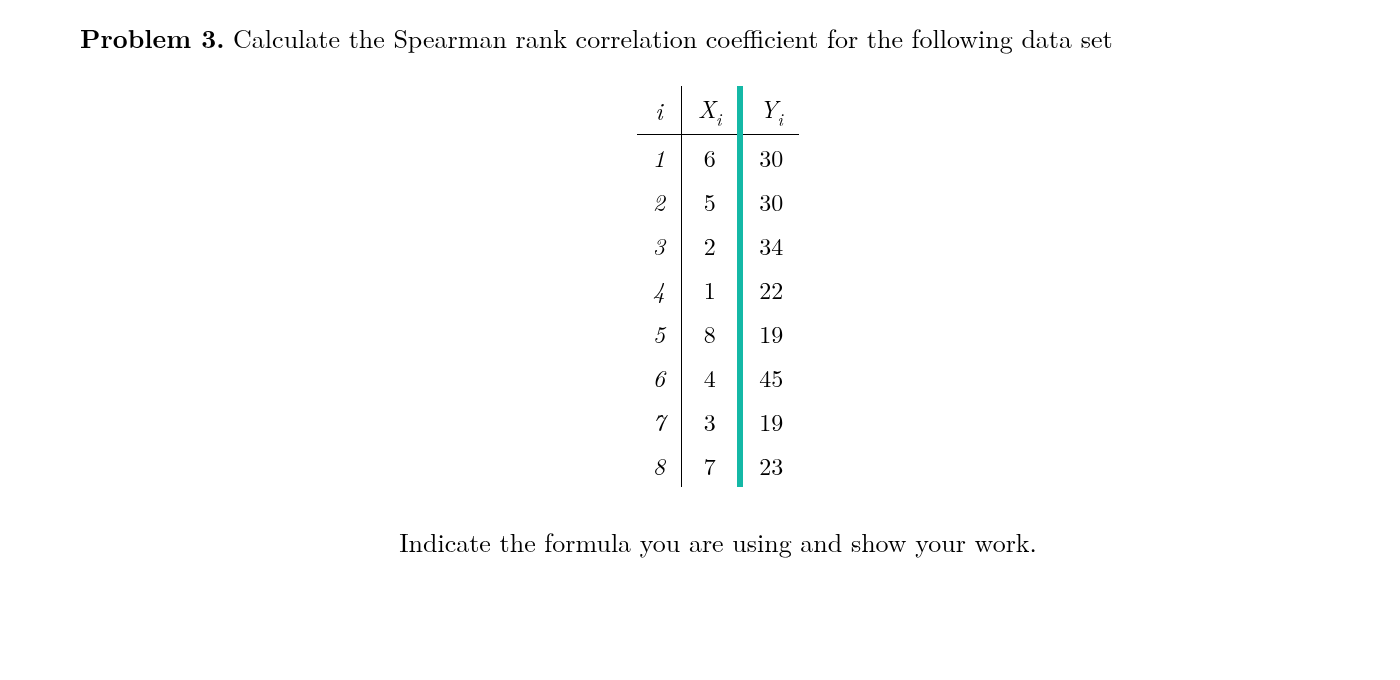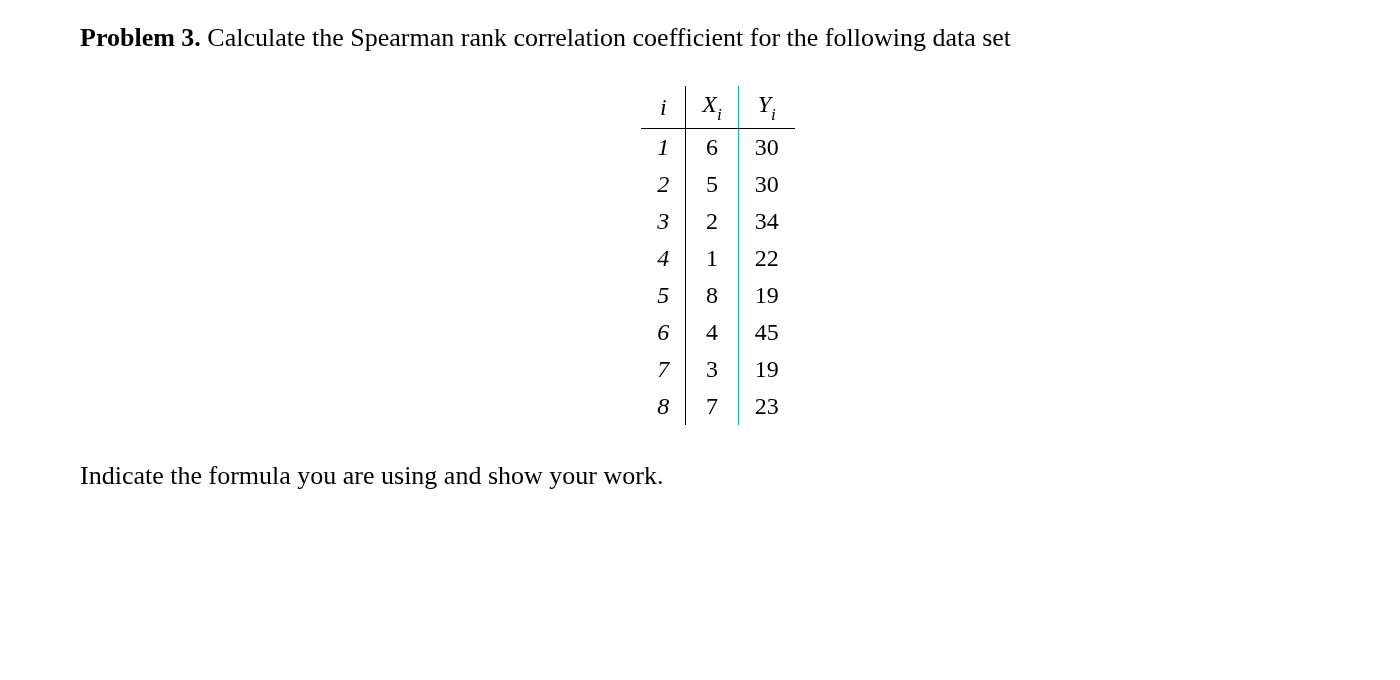--- a/index.html
+++ b/index.html
@@ -7,21 +7,20 @@
       padding: 0;
       width: 1400px;
       height: 680px;
       font-family: "Latin Modern Roman", "Computer Modern", Georgia, serif;
       font-size: 26px;
       color: #000;
       background: #fff;
     }
     .container {
       padding: 20px 44px 0 80px;
-      font-family: Liberation Serif, serif;
     }
     .problem-line {
       margin-bottom: 30px;
       line-height: 1.4;
     }
     .bold {
       font-weight: bold;
     }
     .data-table {
       margin: 0 auto 30px auto;
@@ -35,37 +34,38 @@
     }
     .data-table th {
       border-bottom: 1px solid #000;
       font-weight: normal;
     }
     .col-i {
       border-right: 1px solid #000;
       font-style: italic;
     }
     .col-x {
-      border-right: 1px solid #14b8a6;
+      border-right: 6px solid #14b8a6;
     }
     .hdr-i {
       font-style: italic;
     }
     .hdr-var {
       font-style: italic;
     }
     .sub {
       font-style: italic;
       font-size: 0.72em;
       vertical-align: sub;
       position: relative;
       top: 2px;
     }
     .instruction {
       margin-top: 36px;
+      text-align: center;
     }
   </style>
 </head>
 <body>
 
 <div class="container">
 
   <div class="problem-line">
     <span class="bold">Problem 3.</span><span> Calculate the Spearman rank correlation coefficient for the following data set</span>
   </div>

